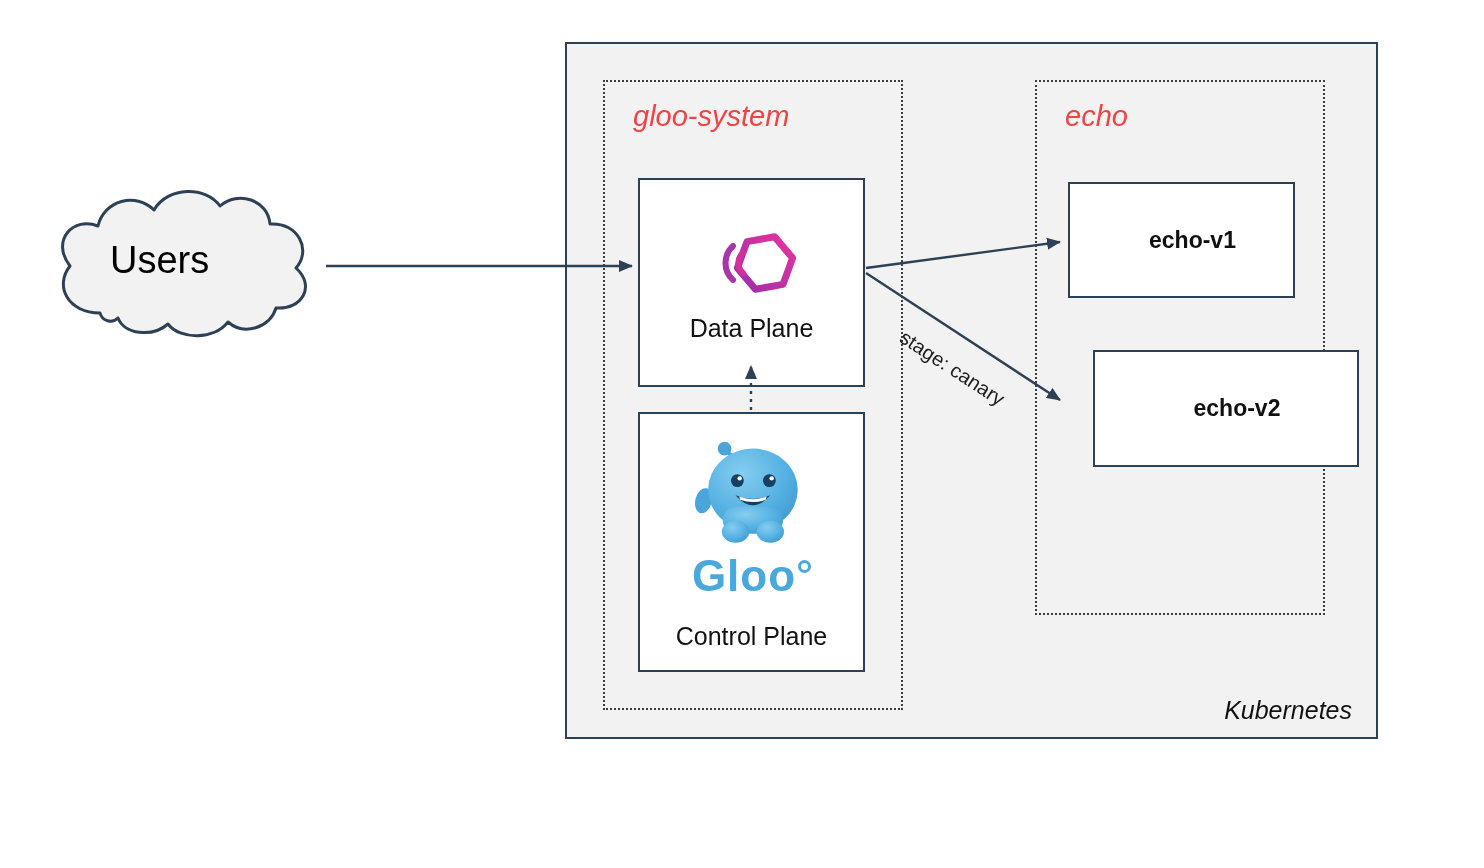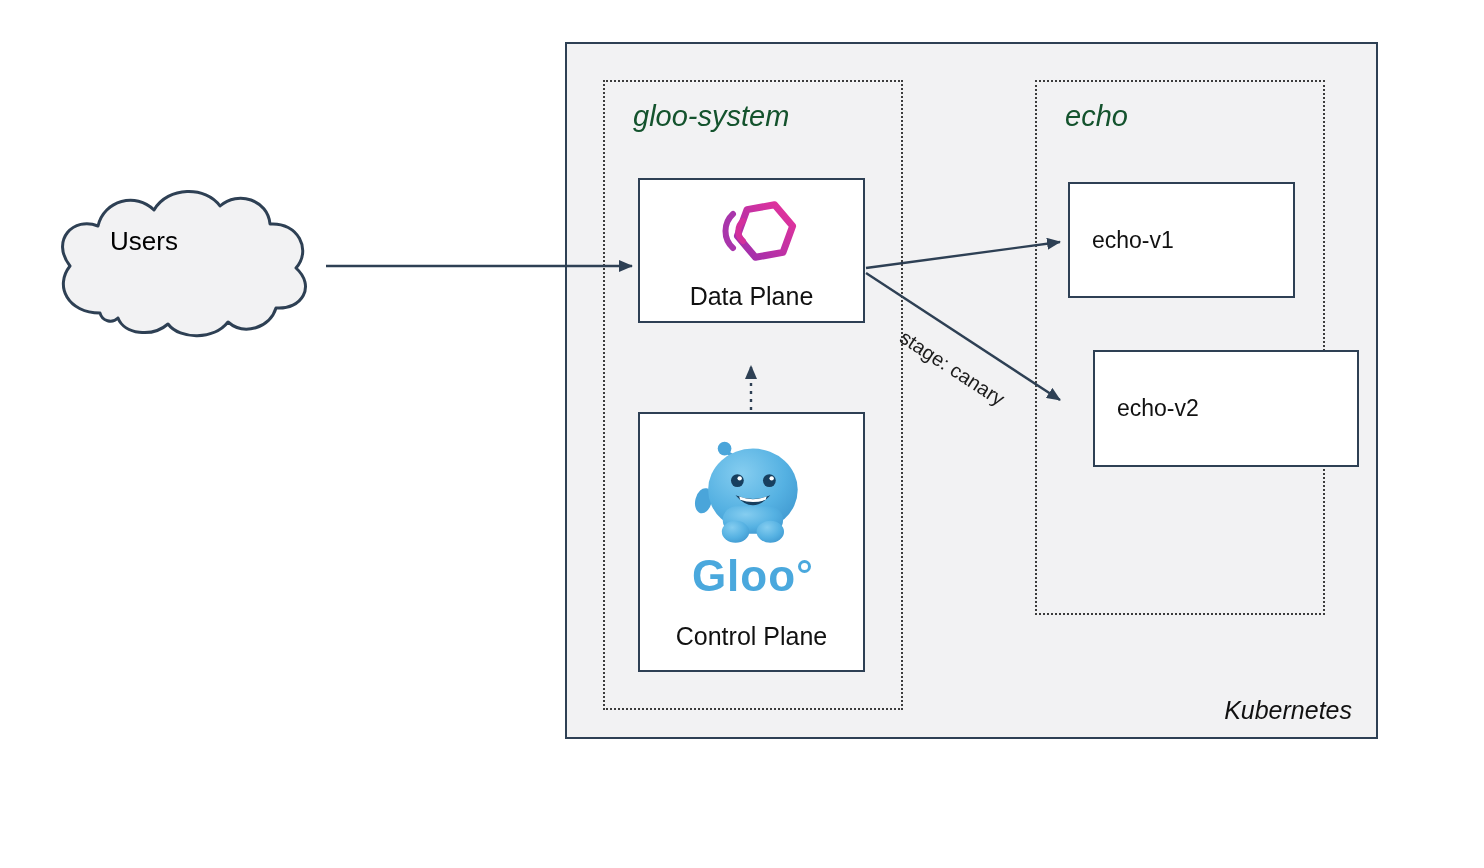--- a/index.html
+++ b/index.html
@@ -8,43 +8,43 @@
 
   
   .k8s-box { position: absolute; left: 565px; top: 42px; width: 813px; height: 697px;
              background: #f2f2f3; border: 2px solid #2e4054; }
   .k8s-label { position: absolute; right: 24px; bottom: 12px; font-size: 25px; font-style: italic; color: #111; }
 
   
   .ns { position: absolute; border: 2px dotted #3c3c3c; z-index: 5; }
   .gloo-ns { left: 603px; top: 80px; width: 300px; height: 630px; }
   .echo-ns { left: 1035px; top: 80px; width: 290px; height: 535px; }
-  .ns-label { position: absolute; left: 28px; top: 18px; font-size: 29px; font-style: italic; color: #14532d; }
+  .ns-label { position: absolute; left: 28px; top: 18px; font-size: 29px; font-style: italic; color: #ef4444; }
 
   
   .node { position: absolute; background: #ffffff; border: 2px solid #2e4054; z-index: 10;
           display: flex; flex-direction: column; align-items: center; justify-content: center; }
-  .data-plane { left: 638px; top: 178px; width: 227px; height: 145px; }
+  .data-plane { left: 638px; top: 178px; width: 227px; height: 209px; }
   .control-plane { left: 638px; top: 412px; width: 227px; height: 260px; }
   .node-label { font-size: 25px; color: #111; }
   .data-plane .node-label { margin-top: 10px; }
   .control-plane .node-label { margin-top: 24px; }
 
-  .echo-node { align-items: flex-start; padding-left: 22px; }
+  .echo-node { align-items: center; padding-left: 22px; font-weight: bold; }
   .echo-v1 { left: 1068px; top: 182px; width: 227px; height: 116px; }
   .echo-v2 { left: 1093px; top: 350px; width: 266px; height: 117px; }
   .echo-node .node-label { font-size: 23px; }
 
   
   .gloo-wordmark { font-size: 44px; font-weight: 800; letter-spacing: 1px; color: #4aa8dd; line-height: 1; margin-top: 2px; }
   .gloo-wordmark::after { content: ""; display: inline-block; width: 7px; height: 7px;
           border: 3px solid #4aa8dd; border-radius: 50%; margin-left: 2px; vertical-align: 18px; }
 
   
-  .users-label { position: absolute; left: 110px; top: 226px; font-size: 26px; color: #000; z-index: 30; }
+  .users-label { position: absolute; left: 110px; top: 239px; font-size: 38px; color: #000; z-index: 30; }
 
   
   .canary-label { position: absolute; left: 908px; top: 326px; font-size: 20px; color: #1c1c1c;
           z-index: 15; transform: rotate(33deg); transform-origin: left top; white-space: nowrap; }
 
   
   .overlay { position: absolute; inset: 0; z-index: 20; pointer-events: none; }
 </style>
 </head>
 <body>

